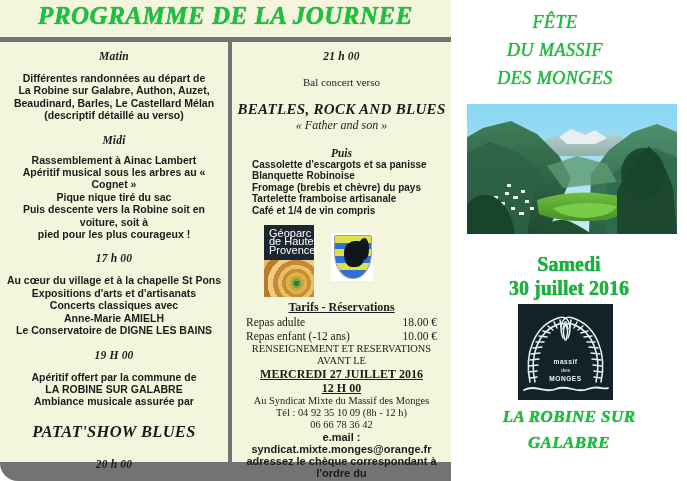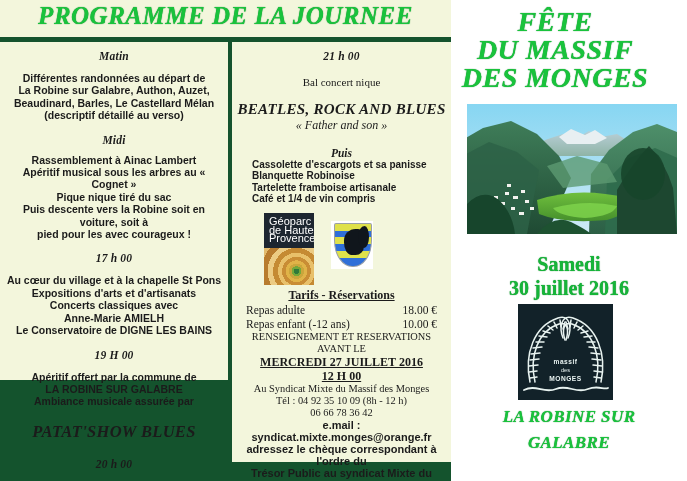--- a/index.html
+++ b/index.html
@@ -1,42 +1,42 @@
 <!DOCTYPE html>
 <html><head>
 <meta charset="utf-8">
 <style>
   html,body{margin:0;padding:0;}
   body{
     width:687px;height:481px;background:#ffffff;overflow:hidden;
     font-family:"Liberation Sans",sans-serif;
     -webkit-font-smoothing:antialiased;
   }
-  .poster{position:relative;width:687px;height:481px;background:#14532d;}
+  .poster{position:relative;width:687px;height:481px;background:#737373;border-radius:18px;}
 
   
   .title-banner{
     position:absolute;left:0;top:0;width:451px;height:37px;
     background:#f3f6dc;
   }
   .title-banner .title-text{
     position:absolute;left:0;top:2px;width:451px;text-align:center;
     font-family:"Liberation Serif",serif;
     font-style:italic;font-weight:bold;font-size:25px;letter-spacing:.5px;
     color:#19c33c;
     text-shadow:0 0 1px #0a7a22;
     white-space:nowrap;
   }
 
   
   .col{
     position:absolute;background:#f3f6dc;
     color:#1b1b1b;
   }
-  .col-left{left:0;top:42px;width:228px;height:338px;}
+  .col-left{left:0;top:42px;width:228px;height:420px;}
   .col-mid{left:232px;top:42px;width:219px;height:420px;}
 
   .inner{padding:0 4px;text-align:center;}
 
   
   .hd{
     font-family:"Liberation Serif",serif;
     font-weight:bold;font-style:italic;font-size:11.5px;
     letter-spacing:.2px;
   }
@@ -114,21 +114,21 @@
   .blason .squirrel:before{
     content:"";position:absolute;right:-5px;top:-3px;width:11px;height:22px;
     background:#10161c;border-radius:60% 40% 45% 55% / 50% 50% 50% 50%;
   }
 
   
   .right{position:absolute;left:451px;top:0;width:236px;height:481px;background:#fff;}
   .fete{
     position:absolute;left:0;top:8px;width:208px;text-align:center;
     font-family:"Liberation Serif",serif;
-    font-style:italic;font-weight:bold;font-size:28px;line-height:28px;
+    font-style:italic;font-weight:normal;font-size:18px;line-height:28px;
     color:#19c33c;text-shadow:0 0 1px #0a7a22;
     letter-spacing:.5px;
   }
   .photo{
     position:absolute;left:16px;top:104px;width:210px;height:130px;
     overflow:hidden;background:#8ed8f0;
   }
   .samedi{
     position:absolute;left:0;top:252px;width:236px;text-align:center;
     font-family:"Liberation Serif",serif;
@@ -174,21 +174,21 @@
       <div class="bd">(descriptif détaillé au verso)</div>
 
       <div class="sp12"></div>
 
       <div class="hd">Midi</div>
       <div class="sp8"></div>
       <div class="bd">Rassemblement à Ainac Lambert</div>
       <div class="bd">Apéritif musical sous les arbres au « Cognet »</div>
       <div class="bd">Pique nique tiré du sac</div>
       <div class="bd">Puis descente vers la Robine soit en voiture, soit à</div>
-      <div class="bd">pied pour les avec courageux !</div>
+      <div class="bd">pied pour les plus courageux !</div>
 
       <div class="sp12"></div>
 
       <div class="hd">17 h 00</div>
       <div class="sp10"></div>
       <div class="bd">Au cœur du village et à la chapelle St Pons</div>
       <div class="bd">Expositions d'arts et d'artisanats</div>
       <div class="bd">Concerts classiques avec</div>
       <div class="bd">Anne-Marie AMIELH</div>
       <div class="bd">Le Conservatoire de DIGNE LES BAINS</div>
@@ -211,31 +211,32 @@
 
     </div>
   </div>
 
   <div class="col col-mid">
     <div class="inner">
       <div class="sp8"></div>
       <div class="hd">21 h 00</div>
 
       <div class="sp14"></div>
-      <div class="ser">Bal concert nique</div>
+      <div class="ser">Bal concert verso</div>
 
       <div class="sp12"></div>
       <div class="band">BEATLES, ROCK AND BLUES</div>
       <div class="band-sub">« Father and son »</div>
 
       <div class="sp14"></div>
       <div class="menu-ttl">Puis</div>
       <div class="menu-lines" style="text-align:left;padding-left:16px;">
         <div>Cassolette d'escargots et sa panisse</div>
         <div>Blanquette Robinoise</div>
+        <div>Fromage (brebis et chèvre) du pays</div>
         <div>Tartelette framboise artisanale</div>
         <div>Café et 1/4 de vin compris</div>
       </div>
 
       <div class="logos">
         <div class="geoparc">
           <div class="gp-txt">Géoparc de Haute Provence</div>
           <div class="ammonite"></div>
         </div>
         <div class="blason">

